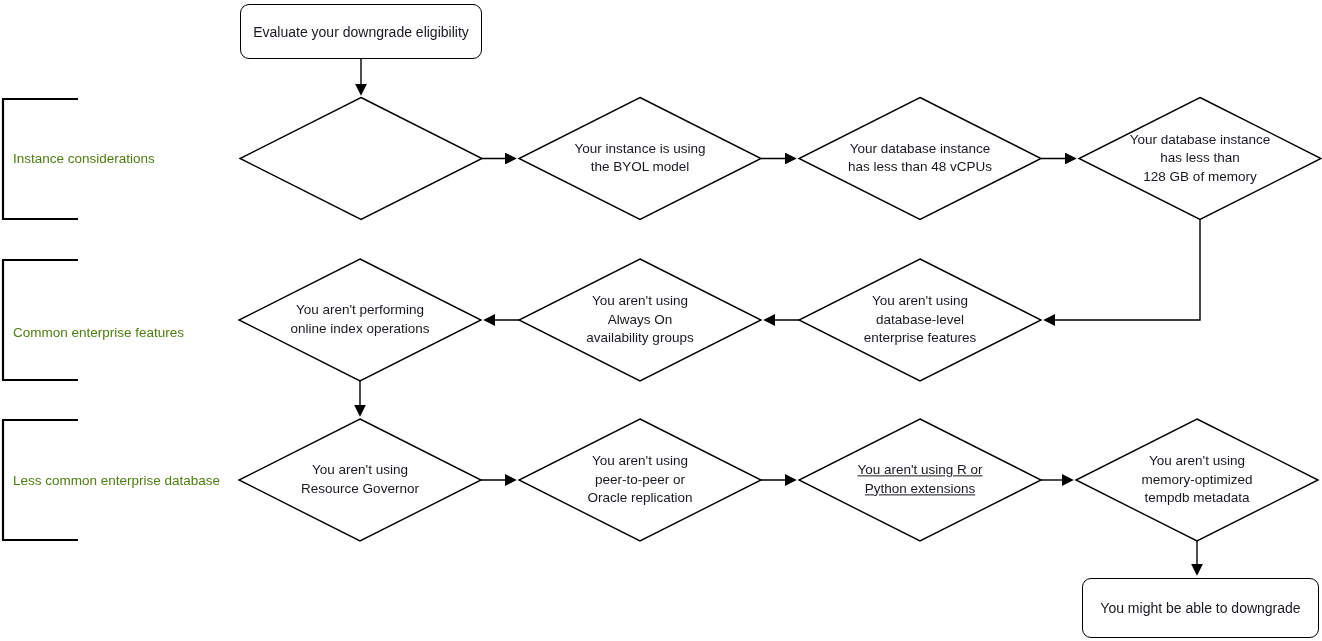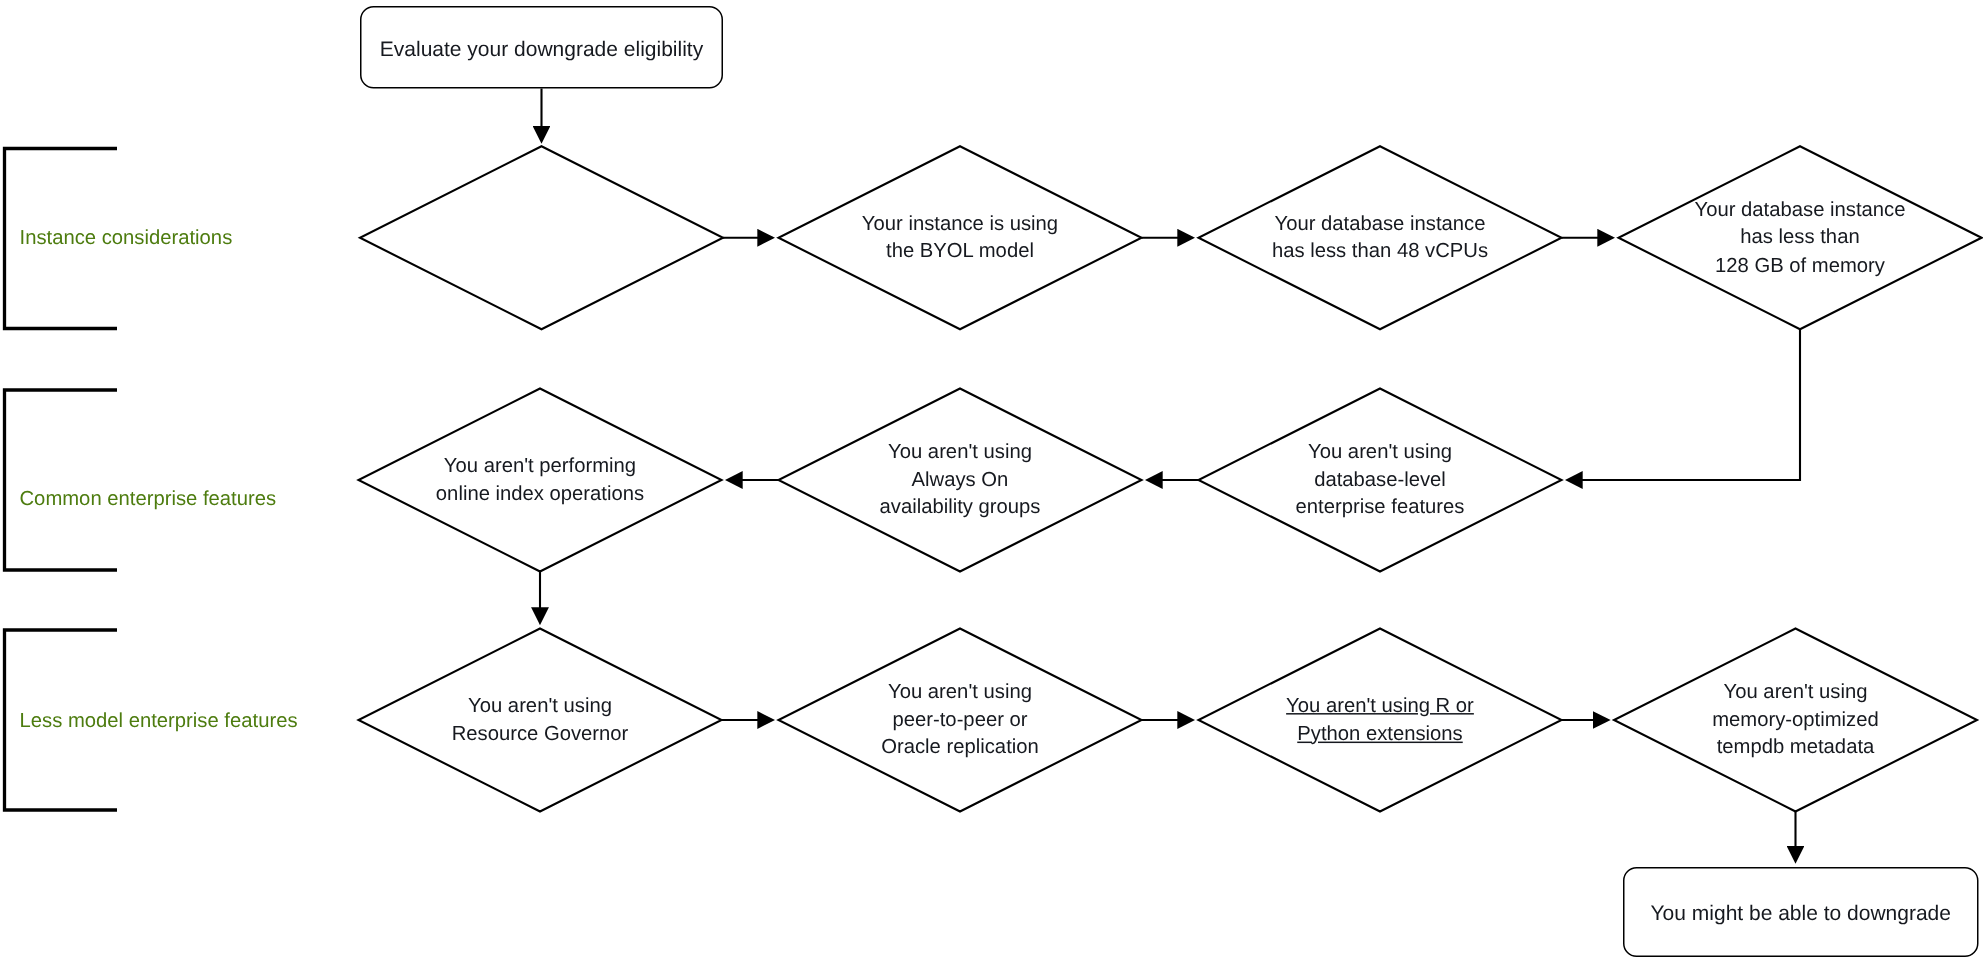--- a/index.html
+++ b/index.html
@@ -111,21 +111,21 @@
 
   <div class="terminal" id="end-node">
     <span>You might be able to downgrade</span>
   </div>
   <div class="terminal" id="start-node">
     <span>Evaluate your downgrade eligibility</span>
   </div>
 
   <div class="group-label" id="group-label-0">Instance considerations</div>
   <div class="group-label" id="group-label-1">Common enterprise features</div>
-  <div class="group-label" id="group-label-2">Less model enterprise features</div>
+  <div class="group-label" id="group-label-2">Less common enterprise database</div>
 
   <div class="node-text" style="left:640px; top:158.5px;">Your instance is using
 the BYOL model</div>
   <div class="node-text" style="left:920px; top:158.5px;">Your database instance
 has less than 48 vCPUs</div>
   <div class="node-text" style="left:1200px; top:158.5px;">Your database instance
 has less than
 128 GB of memory</div>
 
   <div class="node-text" style="left:360px; top:320px;">You aren't performing

